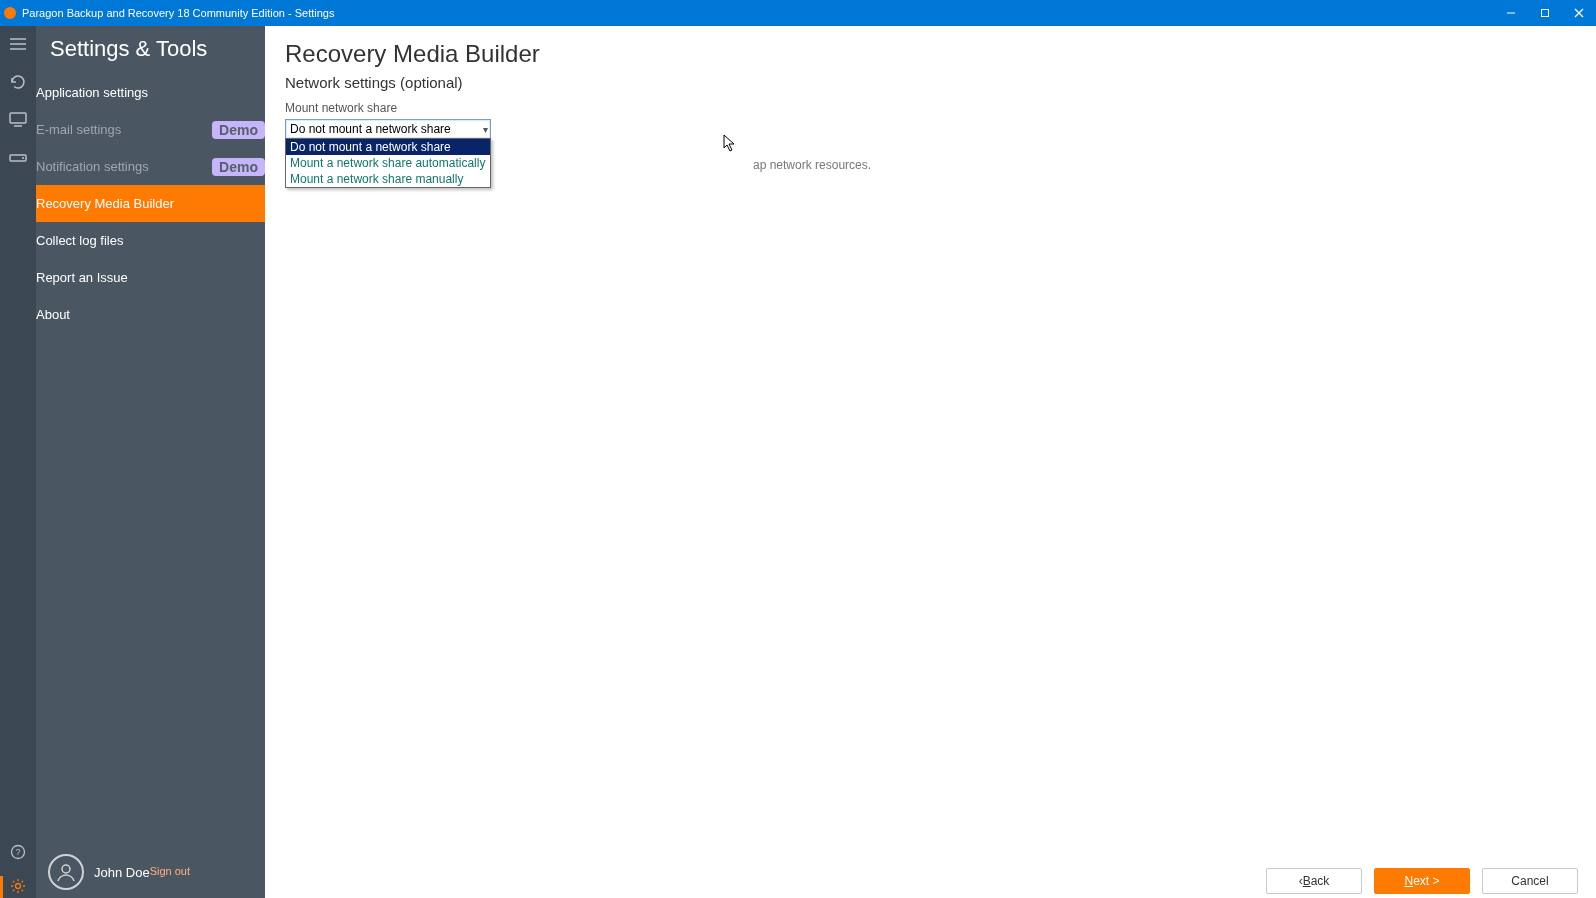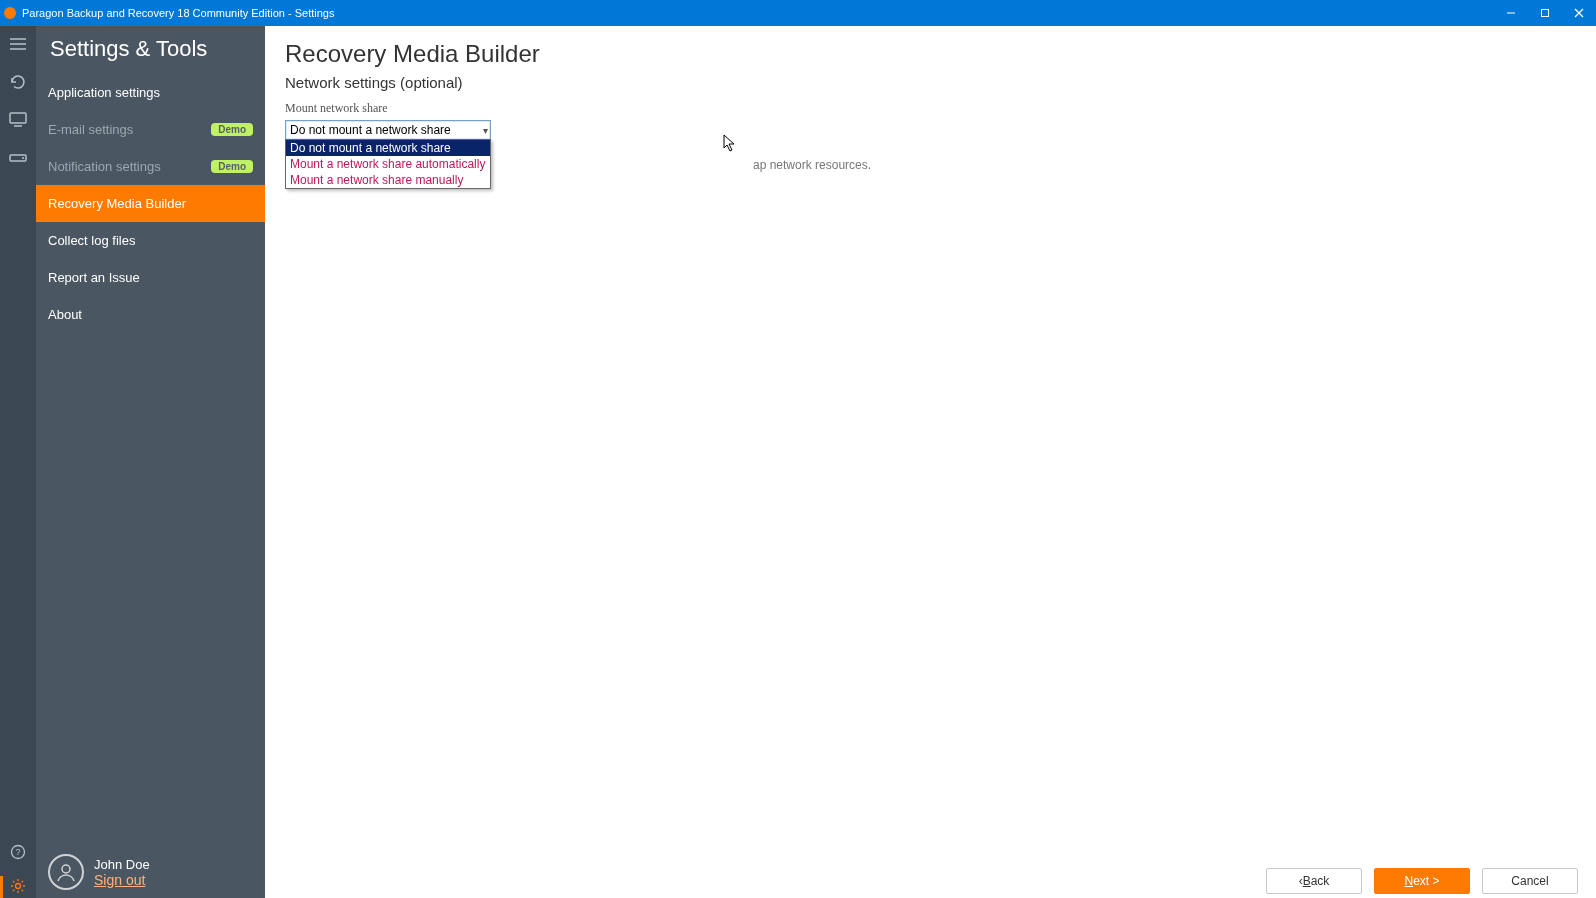--- a/index.html
+++ b/index.html
@@ -45,68 +45,68 @@
 
 .sidebar {
   width: 229px; background: #4a5661; color: #e8ecef; display: flex; flex-direction: column;
 }
 .sidebar .side-title {
   font-size: 22px; font-weight: 400; padding: 10px 14px 12px; color: #fff;
 }
 .sidebar .nav { display: flex; flex-direction: column; }
 .sidebar .nav-item {
   height: 37px; display: flex; align-items: center; justify-content: space-between;
-  padding: 0 12px; font-size: 13px; color: #fff; cursor: default;
+  padding: 0 0; font-size: 13px; color: #fff; cursor: default;
 }
 .sidebar .nav-item.disabled { color: #9ea7af; }
 .sidebar .nav-item.active { background: #ff7a00; color: #fff; }
 .sidebar .demo-badge {
-  background: #bef264; color: #5a6068; font-size: 10px; font-weight: 600;
+  background: #c4b5fd; color: #5a6068; font-size: 14px; font-weight: 600;
   padding: 1px 7px; border-radius: 4px;
 }
 .sidebar .side-spacer { flex: 1; }
 .sidebar .user-area {
   display: flex; align-items: center; gap: 10px; padding: 10px 12px 16px;
 }
 .sidebar .avatar {
   width: 36px; height: 36px; border-radius: 50%; border: 2px solid #cfd3d6;
   display: flex; align-items: center; justify-content: center; color: #cfd3d6;
 }
-.sidebar .user-meta { display: flex; flex-direction: column; }
+.sidebar .user-meta { display: flex; flex-direction: row; }
 .sidebar .user-name { font-size: 13px; color: #fff; }
-.sidebar .signout { font-size: 14px; color: #ffb080; text-decoration: underline; cursor: default; }
+.sidebar .signout { font-size: 11px; color: #ffb080; cursor: default; }
 
 
 .content {
   flex: 1; background: #fff; position: relative; display: flex; flex-direction: column;
 }
 .content .page-title {
   font-size: 24px; color: #333; font-weight: 400; padding: 14px 20px 6px;
 }
 .content .subtitle {
   font-size: 15px; color: #333; padding: 0 20px 10px;
 }
 .content .field-label {
-  font-size: 12px; color: #555; padding: 0 20px 4px; font-family: Liberation Serif, serif;
+  font-size: 12px; color: #555; padding: 0 20px 4px;
 }
 .content .combo-wrap { position: relative; margin: 0 20px; width: 206px; }
 .content .combo {
   width: 206px; height: 20px; border: 1px solid #7a9ecb; background: #fff;
   display: flex; align-items: center; justify-content: space-between;
   padding: 0 2px 0 4px; font-size: 12px; color: #000; cursor: default;
   box-shadow: 0 0 0 1px rgba(0,120,215,0.15) inset;
 }
 .content .combo .arrow { font-size: 10px; color: #555; }
 .content .dropdown {
   position: absolute; top: 19px; left: 0; width: 206px;
   border: 1px solid #666; background: #fff; font-size: 12px;
   box-shadow: 2px 2px 3px rgba(0,0,0,0.25);
 }
 .content .dropdown .opt {
-  padding: 1px 4px; color: #be185d; cursor: default; white-space: nowrap;
+  padding: 1px 4px; color: #0f766e; cursor: default; white-space: nowrap;
 }
 .content .dropdown .opt.sel { background: #0a246a; color: #fff; }
 .content .hint {
   font-size: 12px; color: #777; position: absolute; left: 488px; top: 132px;
 }
 .content .cursor {
   position: absolute; left: 458px; top: 108px; font-size: 14px; color:#000;
   pointer-events:none;
 }
 

